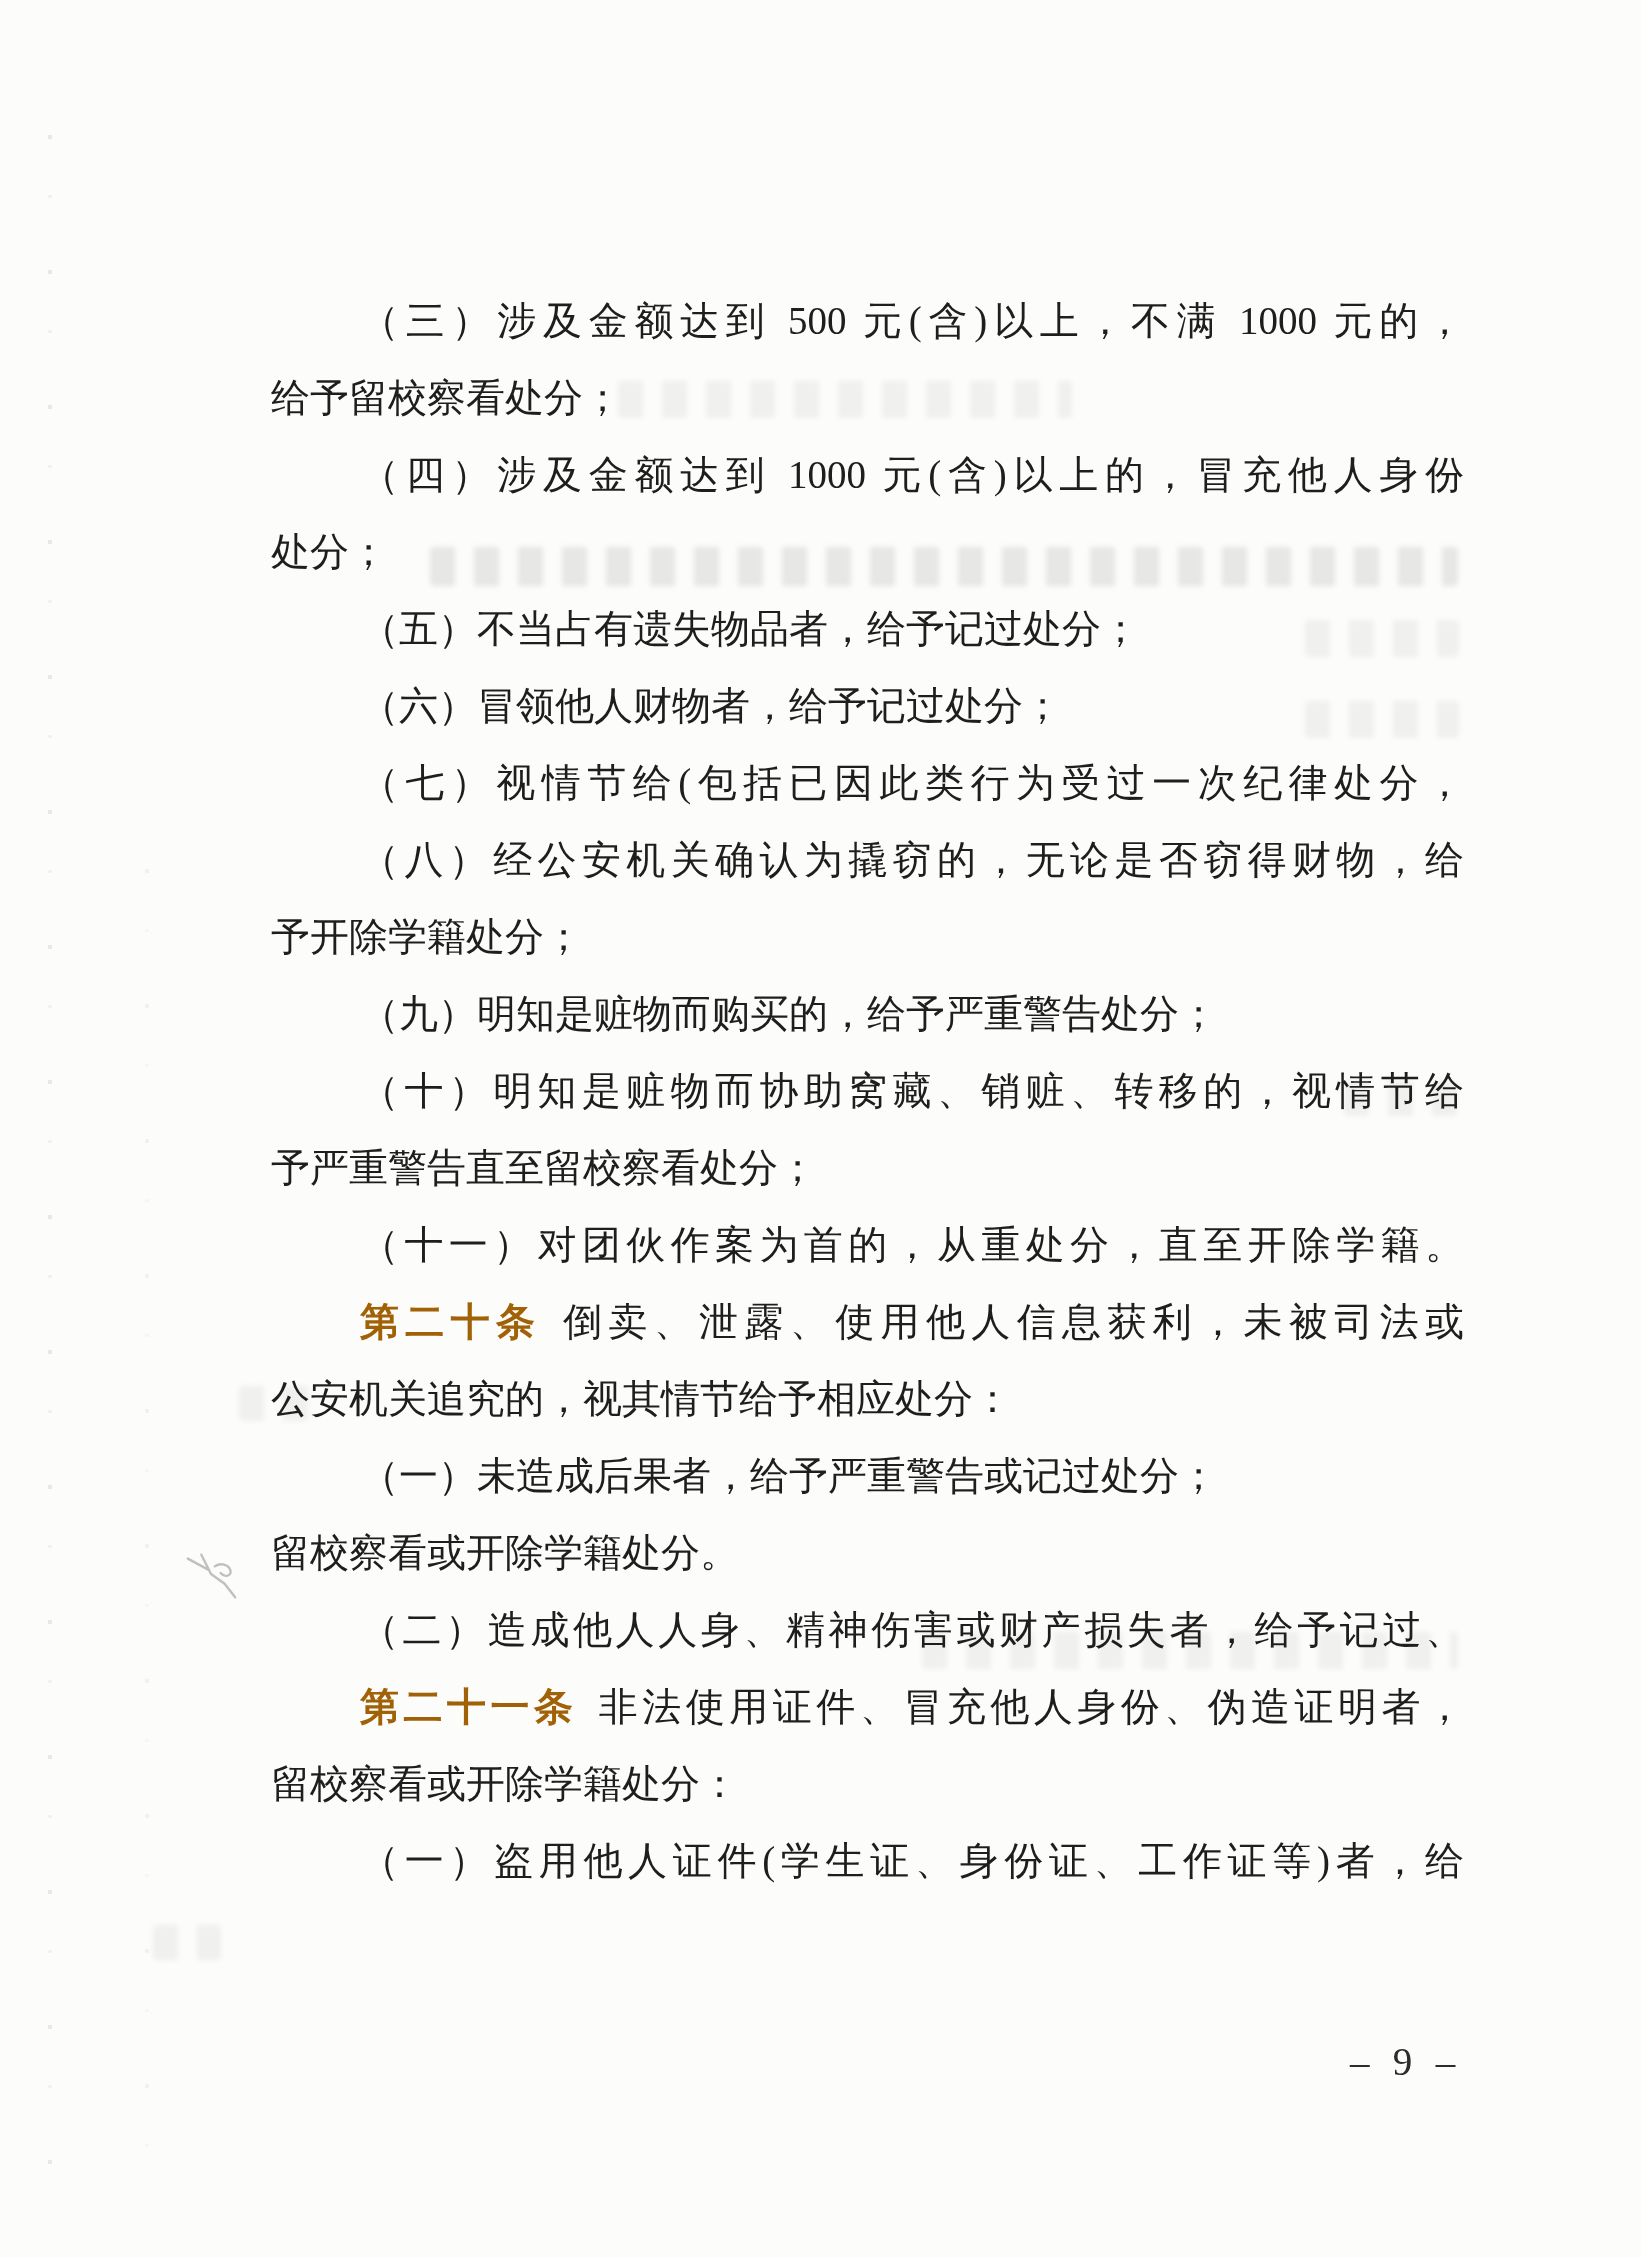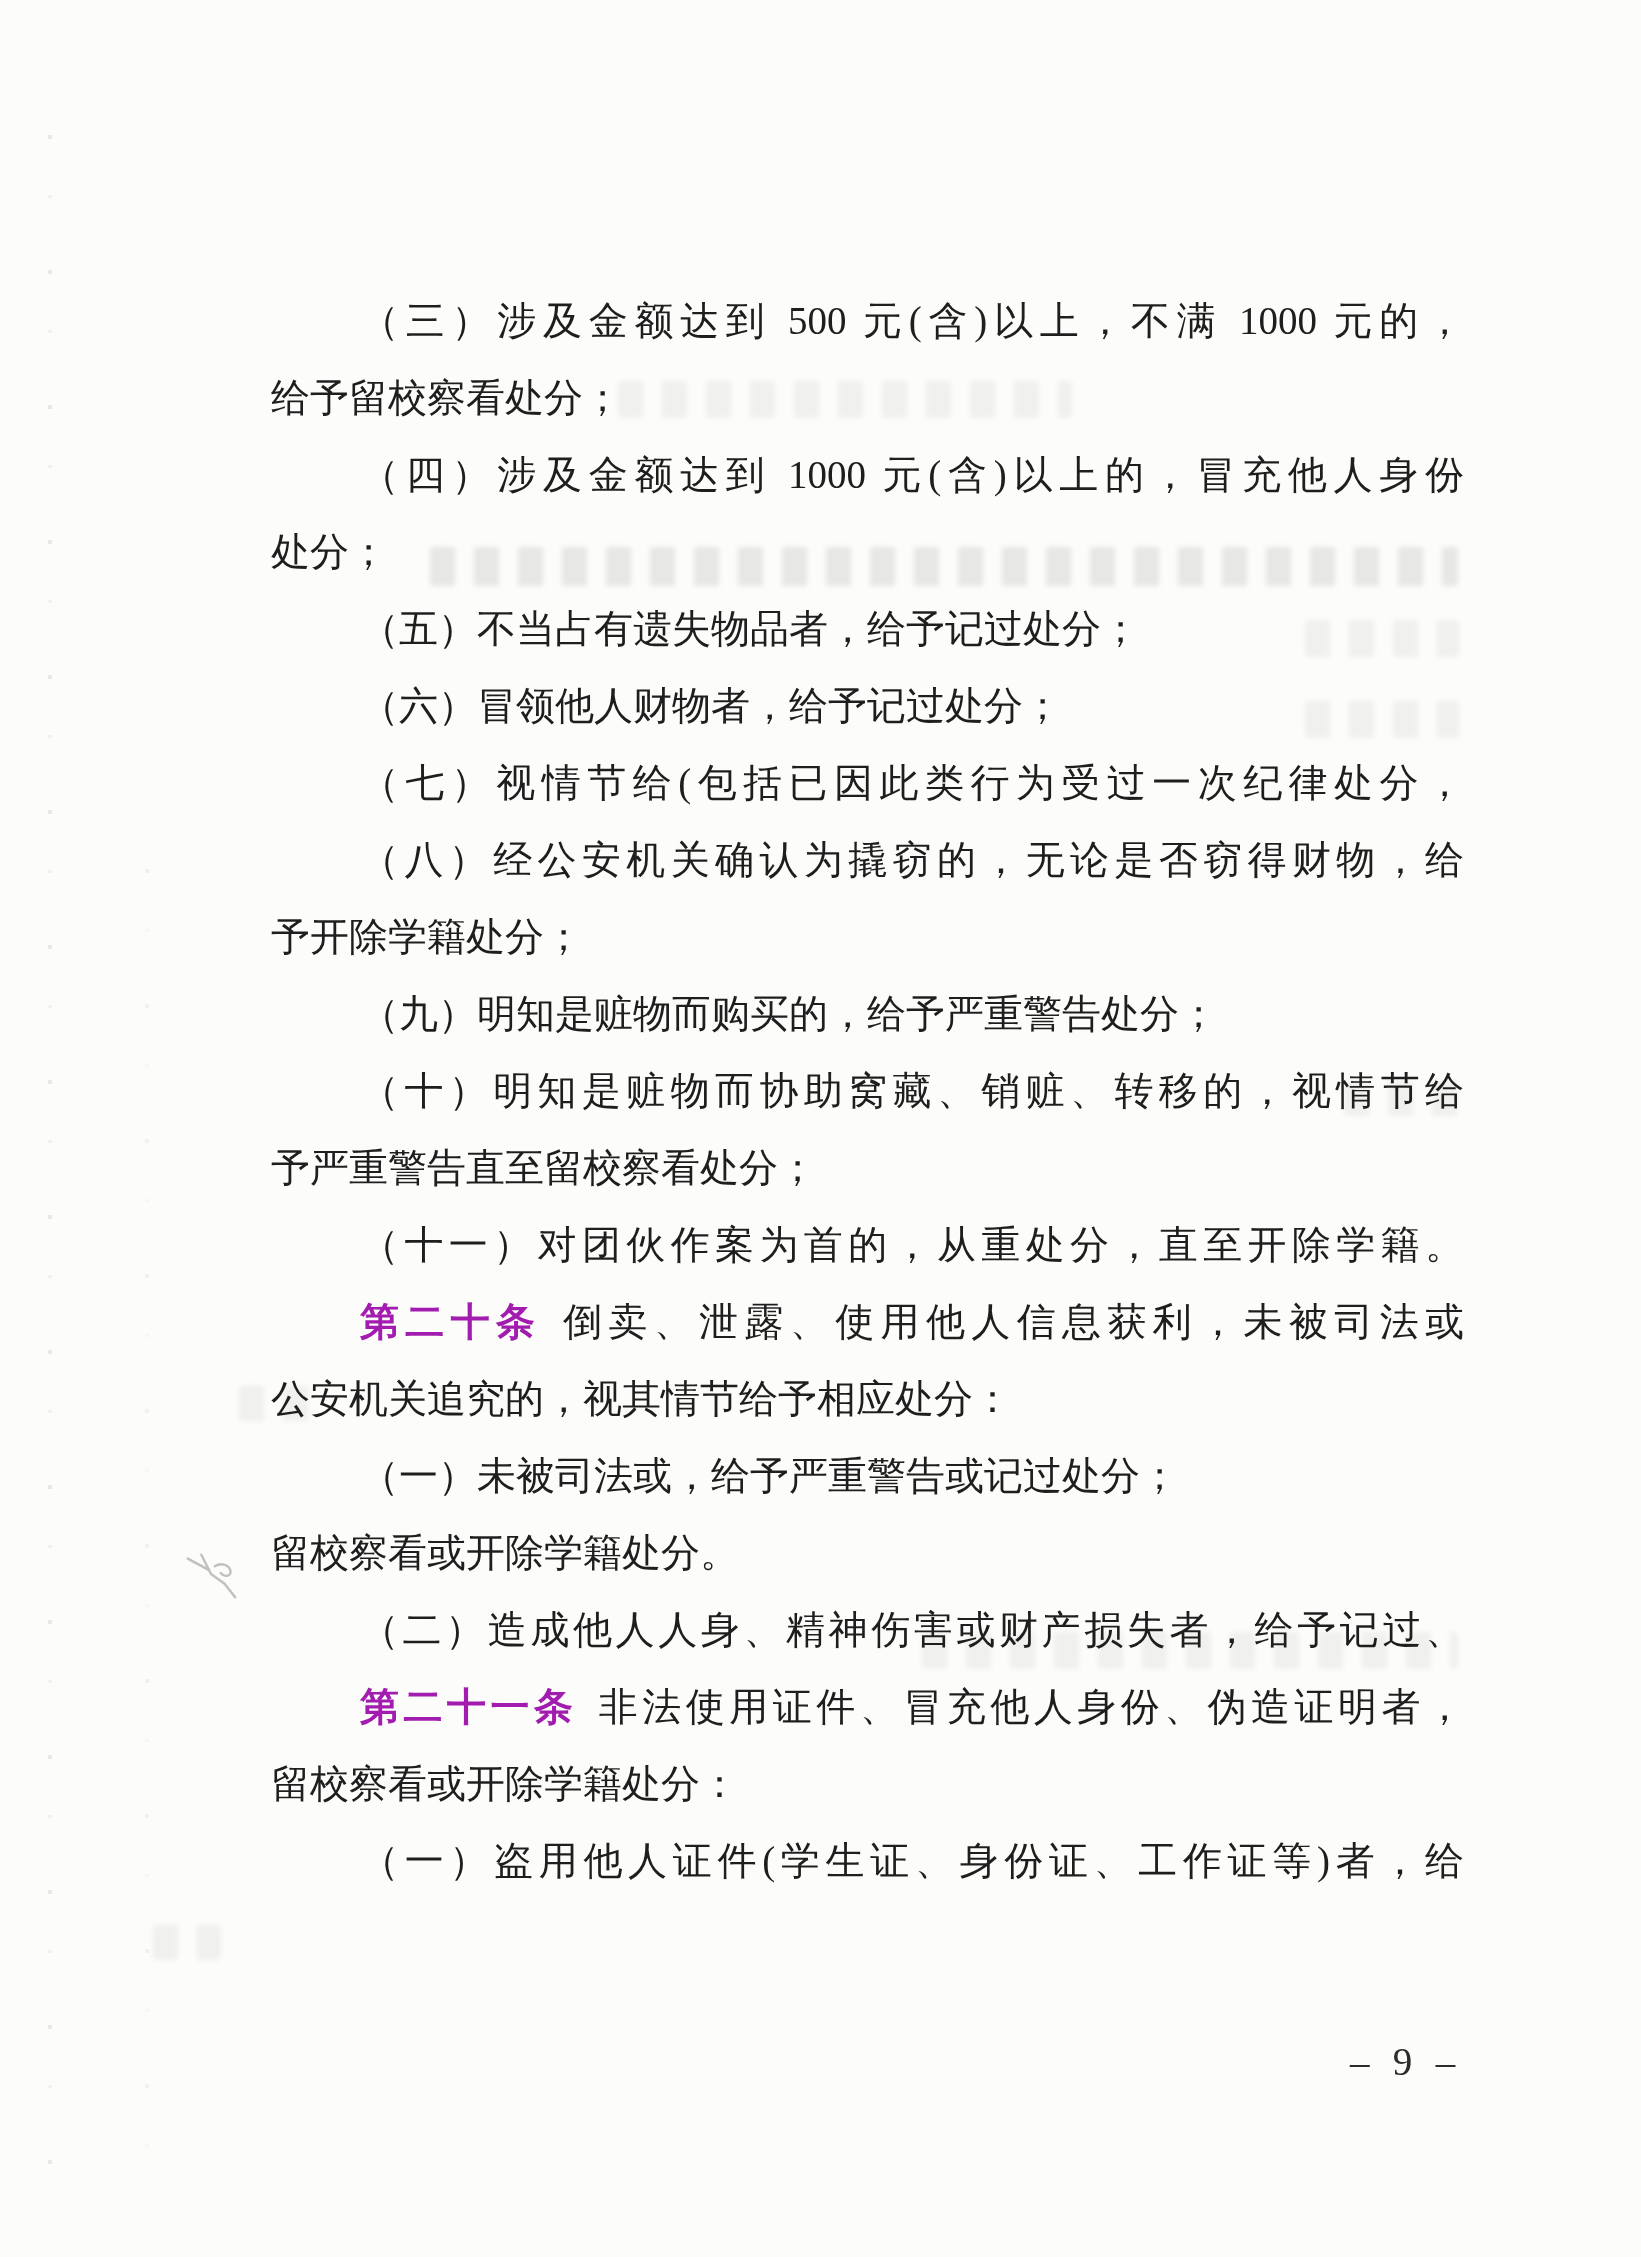--- a/index.html
+++ b/index.html
@@ -10,21 +10,21 @@
     overflow:hidden;
     font-family:"Liberation Serif","DejaVu Serif",serif;
   }
   .textblock{
     position:absolute;left:271px;top:282px;width:1193px;
     font-size:39px;line-height:77px;color:#1e1e1e;
   }
   .line{height:77px;text-align:justify;white-space:nowrap;}
   .line.full{text-align-last:justify;}
   .line.indent{text-indent:89px;}
-  .article-num{font-weight:bold;color:#a21caf;margin-right:.55em;}
+  .article-num{font-weight:bold;color:#a16207;margin-right:.55em;}
   .article-num:empty{display:none;margin:0;}
   .pagenum{
     position:absolute;left:1350px;top:2039px;
     font-size:39px;color:#2c2c2c;letter-spacing:6.8px;white-space:nowrap;
   }
   
   .ghost{
     position:absolute;
     background:repeating-linear-gradient(90deg,
       rgba(110,110,108,.30) 0 25px, rgba(0,0,0,0) 25px 44px);
@@ -71,21 +71,21 @@
     <div class="line indent"><span>（六）冒领他人财物者，给予记过处分；</span></div>
     <div class="line indent full"><span>（七）视情节给(包括已因此类行为受过一次纪律处分，</span></div>
     <div class="line indent full"><span>（八）经公安机关确认为撬窃的，无论是否窃得财物，给</span></div>
     <div class="line"><span>予开除学籍处分；</span></div>
     <div class="line indent"><span>（九）明知是赃物而购买的，给予严重警告处分；</span></div>
     <div class="line indent full"><span>（十）明知是赃物而协助窝藏、销赃、转移的，视情节给</span></div>
     <div class="line"><span>予严重警告直至留校察看处分；</span></div>
     <div class="line indent full"><span>（十一）对团伙作案为首的，从重处分，直至开除学籍。</span></div>
     <div class="line indent full"><span class="article-num">第二十条</span><span>倒卖、泄露、使用他人信息获利，未被司法或</span></div>
     <div class="line"><span>公安机关追究的，视其情节给予相应处分：</span></div>
-    <div class="line indent"><span>（一）未被司法或，给予严重警告或记过处分；</span></div>
+    <div class="line indent"><span>（一）未造成后果者，给予严重警告或记过处分；</span></div>
     <div class="line"><span>留校察看或开除学籍处分。</span></div>
     <div class="line indent full"><span>（二）造成他人人身、精神伤害或财产损失者，给予记过、</span></div>
     <div class="line indent full"><span class="article-num">第二十一条</span><span>非法使用证件、冒充他人身份、伪造证明者，</span></div>
     <div class="line"><span>留校察看或开除学籍处分：</span></div>
     <div class="line indent full"><span>（一）盗用他人证件(学生证、身份证、工作证等)者，给</span></div>
   </div>
 
   <div class="pagenum">– 9 –</div>
 
 </div>

